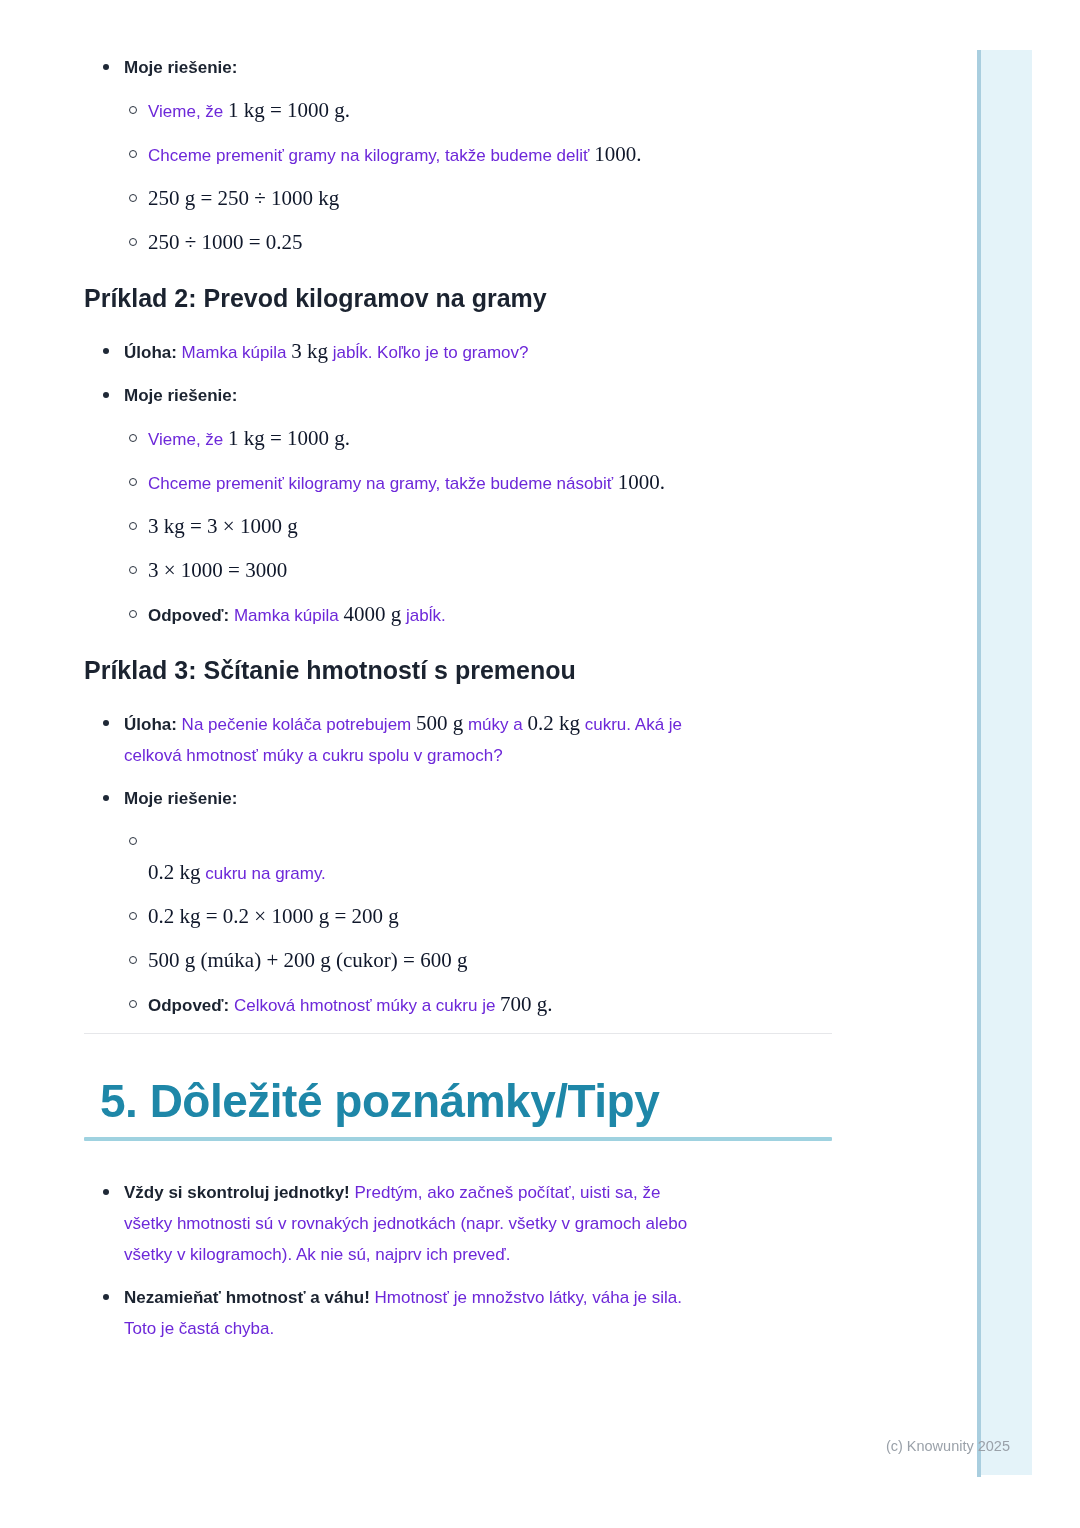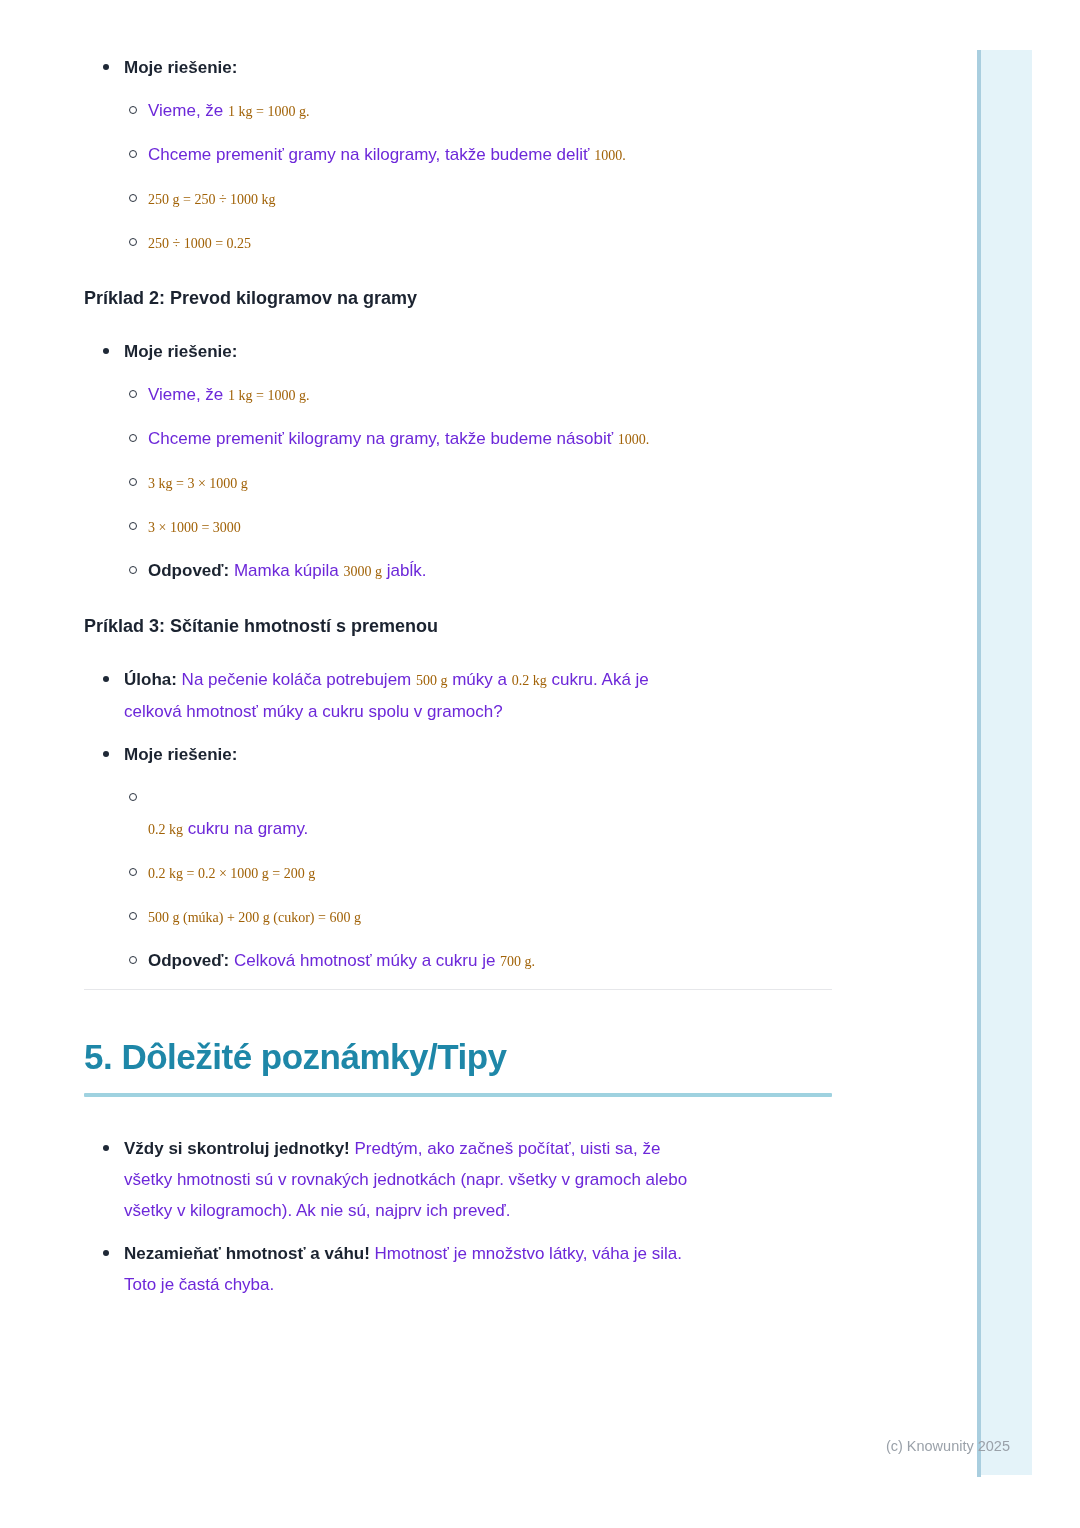--- a/index.html
+++ b/index.html
@@ -19,24 +19,24 @@
   }
   
   .li{position:relative;font-size:17px;line-height:31px;margin:0 0 12px 0;}
   .li.l1{padding-left:40px;}
   .li.l2{padding-left:64px;}
   .li .marker{position:absolute;top:12px;display:inline-block;}
   .li.l1 .marker{left:19px;width:6px;height:6px;border-radius:50%;background:#1f2937;}
   .li.l2 .marker{left:45px;width:6px;height:6px;border-radius:50%;border:1.6px solid #2b3340;background:transparent;top:11px;}
   .seg-b{font-weight:bold;color:#1b2330;}
   .seg-t{color:#6d28d9;}
-  .seg-m{font-family:"Liberation Serif", serif;font-size:14px;color:#a16207;}
+  .seg-m{font-family:"Liberation Serif", serif;font-size:21px;color:#0f172a;}
   
-  .h3{font-size:18px;font-weight:bold;color:#1b2330;margin:27px 0 26px 0;line-height:24px;}
-  .h1{font-family:"Liberation Sans", sans-serif;font-size:35px;font-weight:bold;color:var(--teal,#1e87a8);margin:46px 0 0 0;line-height:42px;letter-spacing:-0.5px;}
+  .h3{font-size:25px;font-weight:bold;color:#1b2330;margin:27px 0 26px 0;line-height:24px;}
+  .h1{font-family:"Liberation Sans", sans-serif;font-size:46px;font-weight:bold;color:var(--teal,#1e87a8);margin:46px 0 0 16px;line-height:42px;letter-spacing:-0.5px;}
   .h1-underline{height:4px;background:var(--teal-light,#9fd2e0);border:none;margin:15px 0 0 0;width:100%;border-radius:1px;}
   .divider{border:none;border-top:1.5px solid #e6e7ea;margin:7px 0 0 0;width:100%;}
   .tips-gap{height:36px;}
   
   .side-strip{position:absolute;top:50px;left:977px;width:4px;height:1427px;background:#a9cedf;}
   .side-panel{position:absolute;top:50px;left:981px;width:51px;height:1425px;background:#e4f3f9;}
   
   .footer{
     position:absolute;top:1438px;right:70px;
     font-size:14.5px;color:#9aa1a9;z-index:5;text-align:right;
@@ -46,26 +46,27 @@
 <body>
 
 <div class="page">
   <div class="doc">
       <div class="li l1"><span class="marker"></span><span class="seg-b">Moje riešenie:</span></div>
       <div class="li l2"><span class="marker"></span><span class="seg-t">Vieme, že </span><span class="seg-m">1 kg = 1000 g.</span></div>
       <div class="li l2"><span class="marker"></span><span class="seg-t">Chceme premeniť gramy na kilogramy, takže budeme deliť </span><span class="seg-m">1000.</span></div>
       <div class="li l2"><span class="marker"></span><span class="seg-m">250 g = 250 ÷ 1000 kg</span></div>
       <div class="li l2"><span class="marker"></span><span class="seg-m">250 ÷ 1000 = 0.25</span></div>
       <h3 class="h3">Príklad 2: Prevod kilogramov na gramy</h3>
+      <div class="li l1"><span class="marker"></span><span class="seg-b">Úloha:</span><span class="seg-t"> Mamka kúpila </span><span class="seg-m">3 kg</span><span class="seg-t"> jabĺk. Koľko je to gramov?</span></div>
       <div class="li l1"><span class="marker"></span><span class="seg-b">Moje riešenie:</span></div>
       <div class="li l2"><span class="marker"></span><span class="seg-t">Vieme, že </span><span class="seg-m">1 kg = 1000 g.</span></div>
       <div class="li l2"><span class="marker"></span><span class="seg-t">Chceme premeniť kilogramy na gramy, takže budeme násobiť </span><span class="seg-m">1000.</span></div>
       <div class="li l2"><span class="marker"></span><span class="seg-m">3 kg = 3 × 1000 g</span></div>
       <div class="li l2"><span class="marker"></span><span class="seg-m">3 × 1000 = 3000</span></div>
-      <div class="li l2"><span class="marker"></span><span class="seg-b">Odpoveď:</span><span class="seg-t"> Mamka kúpila </span><span class="seg-m">3000 g</span><span class="seg-t"> jabĺk.</span></div>
+      <div class="li l2"><span class="marker"></span><span class="seg-b">Odpoveď:</span><span class="seg-t"> Mamka kúpila </span><span class="seg-m">4000 g</span><span class="seg-t"> jabĺk.</span></div>
       <h3 class="h3">Príklad 3: Sčítanie hmotností s premenou</h3>
       <div class="li l1"><span class="marker"></span><span class="seg-b">Úloha:</span><span class="seg-t"> Na pečenie koláča potrebujem </span><span class="seg-m">500 g</span><span class="seg-t"> múky a </span><span class="seg-m">0.2 kg</span><span class="seg-t"> cukru. Aká je</span><br><span class="seg-t">celková hmotnosť múky a cukru spolu v gramoch?</span></div>
       <div class="li l1"><span class="marker"></span><span class="seg-b">Moje riešenie:</span></div>
       <div class="li l2"><span class="marker"></span><br><span class="seg-m">0.2 kg</span><span class="seg-t"> cukru na gramy.</span></div>
       <div class="li l2"><span class="marker"></span><span class="seg-m">0.2 kg = 0.2 × 1000 g = 200 g</span></div>
       <div class="li l2"><span class="marker"></span><span class="seg-m">500 g (múka) + 200 g (cukor) = 600 g</span></div>
       <div class="li l2"><span class="marker"></span><span class="seg-b">Odpoveď:</span><span class="seg-t"> Celková hmotnosť múky a cukru je </span><span class="seg-m">700 g.</span></div>
       <hr class="divider">
       <h1 class="h1">5. Dôležité poznámky/Tipy</h1>
       <div class="h1-underline"></div>

